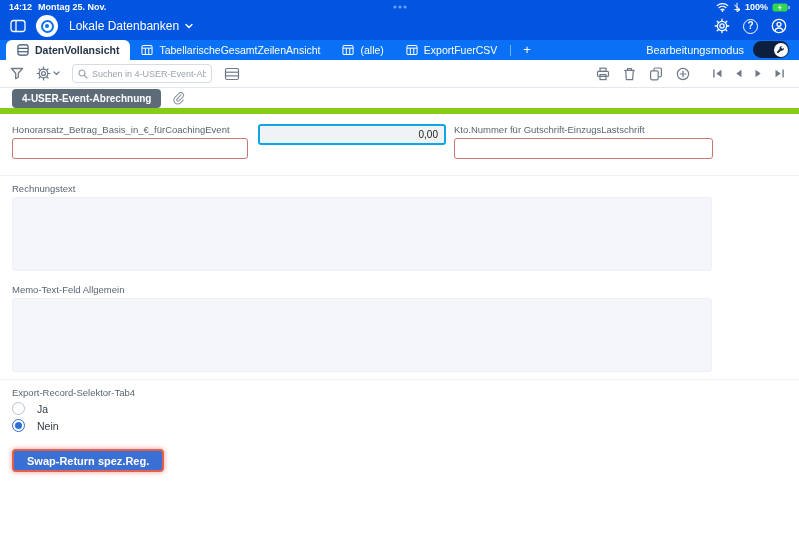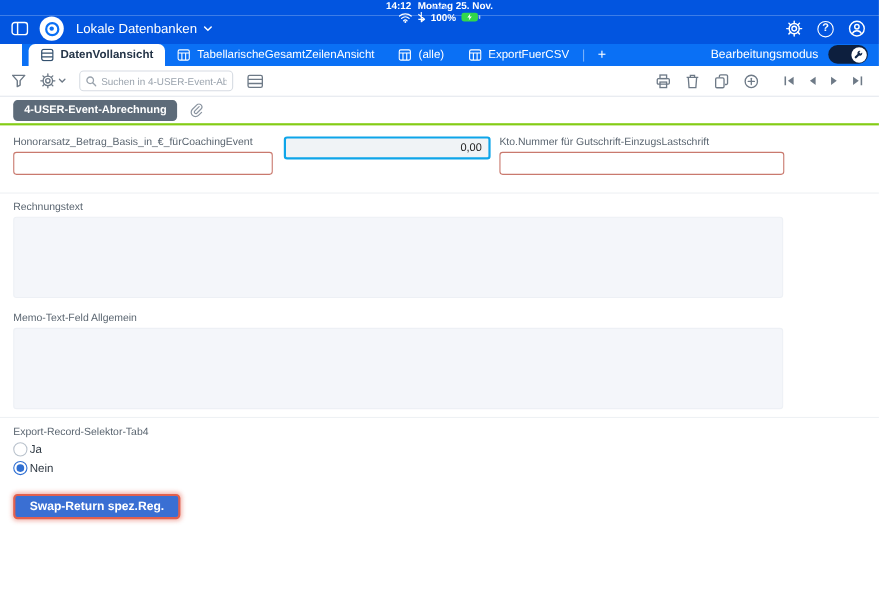--- a/index.html
+++ b/index.html
@@ -1,40 +1,40 @@
 <!DOCTYPE html>
 <html><head>
 <meta charset="utf-8">
 <style>
   * { box-sizing: border-box; margin: 0; padding: 0; }
   body { font-family: "Liberation Sans", sans-serif; background:#fff; }
   .screen { width:799px; height:550px; position:relative; background:#fff; overflow:hidden; }
 
   
   .status-bar { height:14px; background:#0255e0; display:flex; align-items:center;
-    justify-content:space-between; padding:0 9px; color:#fff; font-size:9px; font-weight:bold; position:relative;flex-direction:column; }
+    justify-content:space-between; padding:0 9px; color:#fff; font-size:9px; font-weight:bold; position:relative; }
   .status-left { display:flex; gap:6px; align-items:center; }
   .status-dots { position:absolute; left:50%; top:50%; transform:translate(-50%,-50%); display:flex; gap:2px; }
   .status-dots i { width:3px; height:3px; border-radius:50%; background:#6ea4ff; }
   .status-right { display:flex; align-items:center; gap:4px;text-align:center; }
   .status-right svg { display:block; }
 
   
   .app-bar { height:26px; background:#0255e0; display:flex; align-items:center; padding:0 12px 2px 10px; }
   .sidebar-btn { margin-right:10px; display:flex; }
   .logo { width:22px; height:22px; border-radius:50%; background:#fff; display:flex; align-items:center; justify-content:center; }
   .logo-ring { width:13px; height:13px; border:2.5px solid #0a70f5; border-radius:50%; display:flex; align-items:center; justify-content:center; }
   .logo-dot { width:4px; height:4px; background:#0a70f5; border-radius:50%; }
   .db-title { color:#fff; font-size:12px; margin-left:11px; display:flex; align-items:center; gap:6px; cursor:default; }
   .app-bar-right { margin-left:auto; display:flex; align-items:center; gap:13px; }
   .circle-q { width:15px; height:15px; border:1.4px solid #fff; border-radius:50%; color:#fff;
     font-size:10px; font-weight:bold; display:flex; align-items:center; justify-content:center; line-height:1; }
 
   
-  .tab-bar { height:20px; background:#0a70f5; display:flex; align-items:flex-end; padding:0 0 0 6px;margin-left:20px; }
+  .tab-bar { height:20px; background:#0a70f5; display:flex; align-items:flex-end; padding:0 0 0 6px; }
   .tab { display:flex; align-items:center; gap:6px; height:20px; padding:0 11px; font-size:10.5px; color:#fff; cursor:default; }
   .tab.active { background:#fff; color:#243447; border-radius:6px 6px 0 0; font-weight:bold; }
   .tab-sep { width:1px; height:11px; background:rgba(255,255,255,.45); margin:0 2px 4px 2px; }
   .tab-plus { color:#fff; font-size:13px; padding:0 12px 2px 10px; height:20px; display:flex; align-items:center; }
   .tab-bar-right { margin-left:auto; display:flex; align-items:center; gap:9px; padding:11px 10px 2px 0; }
   .edit-label { color:#fff; font-size:11px; }
   .toggle { width:36px; height:17px; border-radius:9px; background:#0d1f3e; position:relative; }
   .toggle-knob { position:absolute; right:1.5px; top:1.5px; width:14px; height:14px; border-radius:50%;
     background:#fff; display:flex; align-items:center; justify-content:center; }
 
@@ -43,39 +43,39 @@
   .tb-left { display:flex; align-items:center; gap:12px; }
   .gear-group { display:flex; align-items:center; gap:2px; }
   .search-box { width:140px; height:19px; border:1px solid #d7dce3; border-radius:4px; display:flex; align-items:center; padding:0 5px; gap:4px; background:#fff; }
   .search-box input { border:none; outline:none; flex:1; font-size:9px; color:#444; font-family:"Liberation Sans",sans-serif; width:100%; background:transparent; }
   .search-box input::placeholder { color:#9aa3ad; }
   .tb-right { margin-left:auto; display:flex; align-items:center; gap:13px; }
   .nav-group { display:flex; align-items:center; gap:11px; margin-left:9px; }
   .icon-btn { display:flex; align-items:center; cursor:pointer; }
 
   
-  .badge-row { height:26px; display:flex; align-items:center; gap:11px; padding:0 12px; border-bottom:2px solid #84cc16; }
+  .badge-row { height:26px; display:flex; align-items:center; gap:11px; padding:0 12px; border-bottom:6px solid #84cc16; }
   .table-badge { background:#5d6b79; color:#fff; font-size:10px; font-weight:bold; height:19px;
     display:flex; align-items:center; padding:0 10px; border-radius:4px; }
 
   
   .content { padding-top:10px; }
   .pad { padding-left:12px; }
   .field-label { font-size:9.5px; color:#5a6570; margin-bottom:3px; display:block; }
   .row1 { display:flex; padding-left:12px; }
   .col1 { width:236px; margin-right:10px; }
   .col2 { width:188px; margin-right:8px; }
   .col3 { width:259px; }
   .txt-input { width:100%; height:21px; border-radius:3px; font-size:10px; padding:0 6px; outline:none; font-family:"Liberation Sans",sans-serif; }
   .invalid { border:1px solid #c9796e; background:#fff; }
   .num-input { border:2px solid #0ea5e9; background:#f0f3f6; text-align:right; color:#222; }
   .textarea { width:700px; height:74px; background:#f4f6fa; border:1px solid #edf0f5; border-radius:3px; }
   .hr { height:1px; background:#eef1f4; margin:7px 0; }
   .gap9 { height:9px; } .gap13 { height:13px; }
-  .radio-row { display:flex; align-items:center; gap:2px; padding-left:12px; height:15px; margin-top:2px; }
+  .radio-row { display:flex; align-items:center; gap:12px; padding-left:12px; height:15px; margin-top:2px; }
   .radio { width:13px; height:13px; border-radius:50%; border:1.5px solid #b9c2cc; background:#fff; display:flex; align-items:center; justify-content:center; }
   .radio.checked { border-color:#2f6fd2; }
   .radio.checked i { width:7px; height:7px; border-radius:50%; background:#2f6fd2; display:block; }
   .radio-label { font-size:10.5px; color:#303a44; }
   .swap-btn { margin:16px 0 0 12px; height:23px; padding:0 13px; background:#3a6fd3; color:#fff;
     font-size:11px; font-weight:bold; border:2px solid #e2604e; border-radius:4px; cursor:pointer;
     box-shadow:0 0 4px 1px rgba(226,96,78,.45); font-family:"Liberation Sans",sans-serif; }
   svg { display:block; }
 </style>
 </head>

